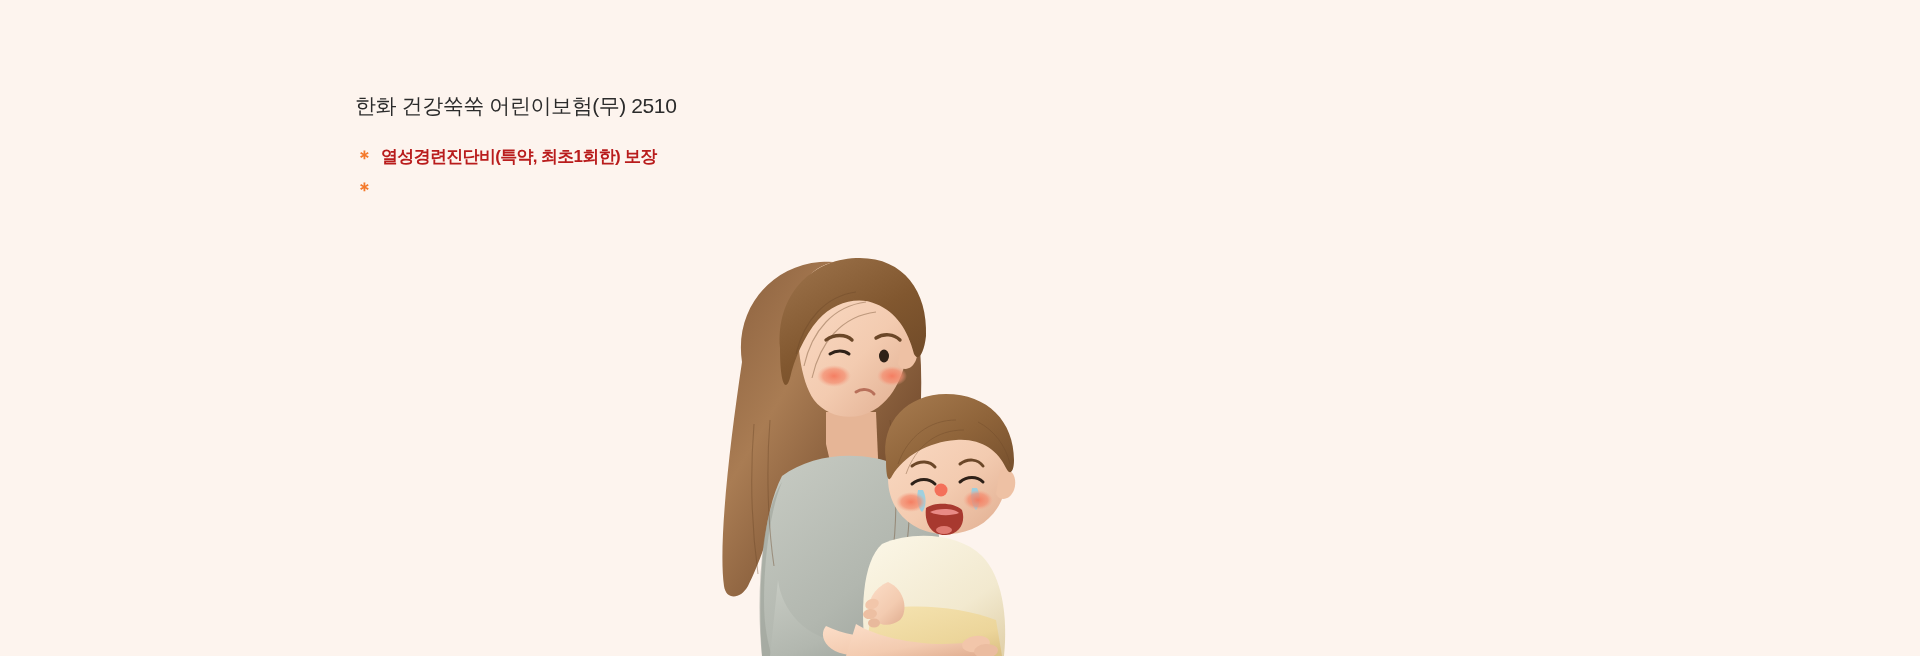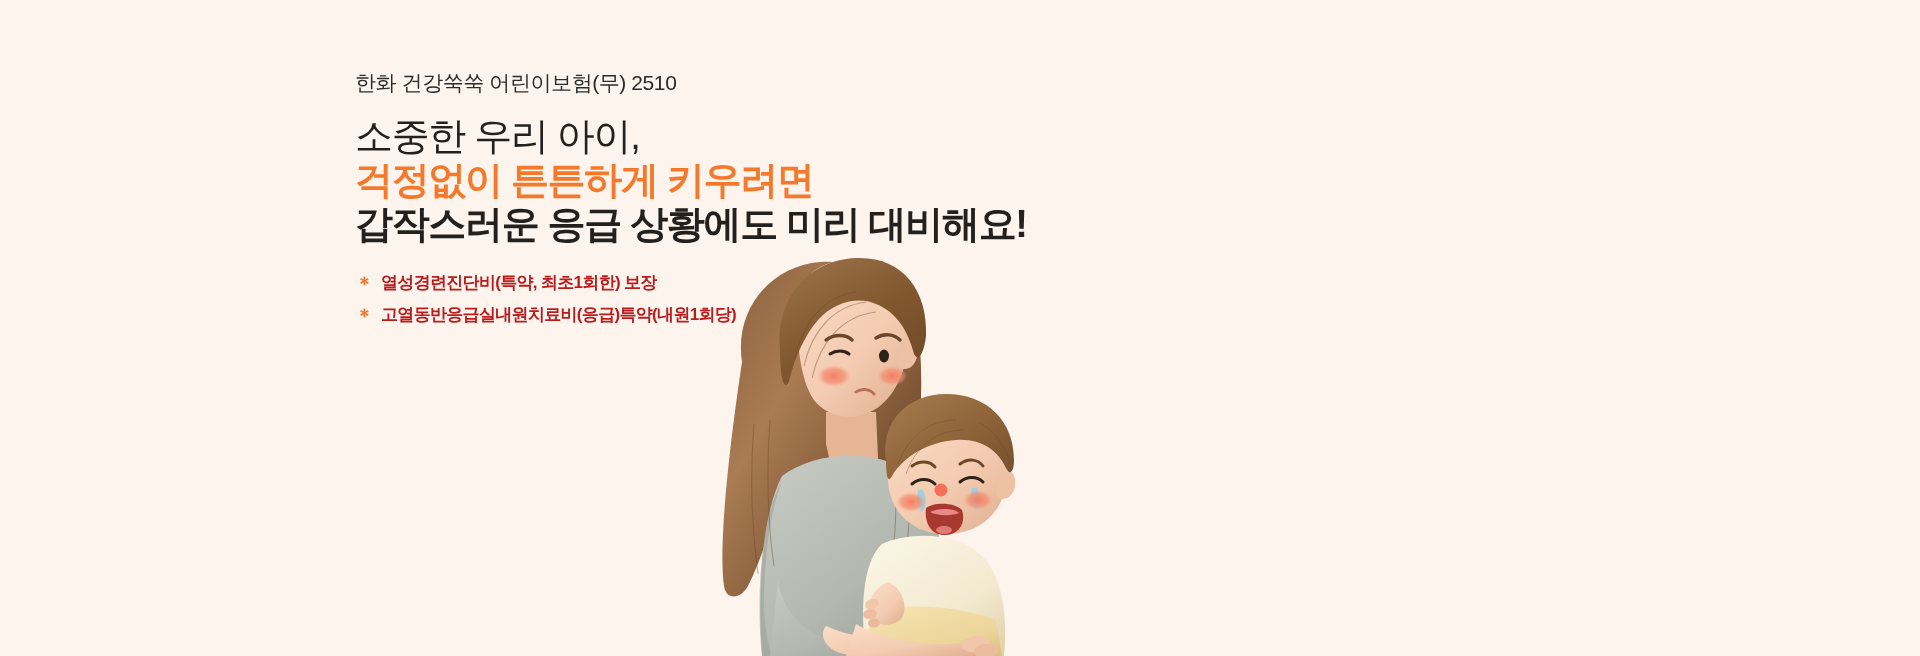--- a/index.html
+++ b/index.html
@@ -21,21 +21,21 @@
     width: 1920px;
     height: 656px;
     background: #fdf4ee;
     overflow: hidden;
   }
 
   
   .copy-block {
     position: absolute;
     left: 355px;
-    top: 68px;
+    top: 91px;
     width: 760px;
   }
 
   .product-name {
     font-size: 21px;
     line-height: 1.4;
     letter-spacing: -0.02em;
     color: #2b2b2b;
     font-weight: 400;
     white-space: nowrap;
@@ -113,36 +113,30 @@
 </style>
 </head>
 <body>
 
 <div class="banner">
 
   <div class="copy-block">
 
     <div class="product-name">한화 건강쑥쑥 어린이보험(무) 2510</div>
 
-    <div class="headline">
-      <div class="headline-line l1">소중한 우리 아이,</div>
-      <div class="headline-line l2">걱정없이  튼튼하게 키우려면</div>
-      <div class="headline-line l3">갑작스러운 응급 상황에도 미리 대비해요!</div>
-    </div>
 
     <div class="bullets">
 
       <div class="bullet-row">
         <span class="bullet-star">＊</span>
         <span class="bullet-text">열성경련진단비(특약, 최초1회한) 보장</span>
       </div>
 
       <div class="bullet-row">
         <span class="bullet-star">＊</span>
-        <span class="bullet-text">고열동반응급실내원치료비(응급)특약(내원1회당)</span>
       </div>
 
     </div>
   </div>
 
   <div class="illustration">
     <svg viewBox="0 0 430 412" xmlns="http://www.w3.org/2000/svg">
       <defs>
         <linearGradient id="hairGrad" x1="0" y1="0" x2="1" y2="1">
           <stop offset="0%" stop-color="#8a5f3d"></stop>

